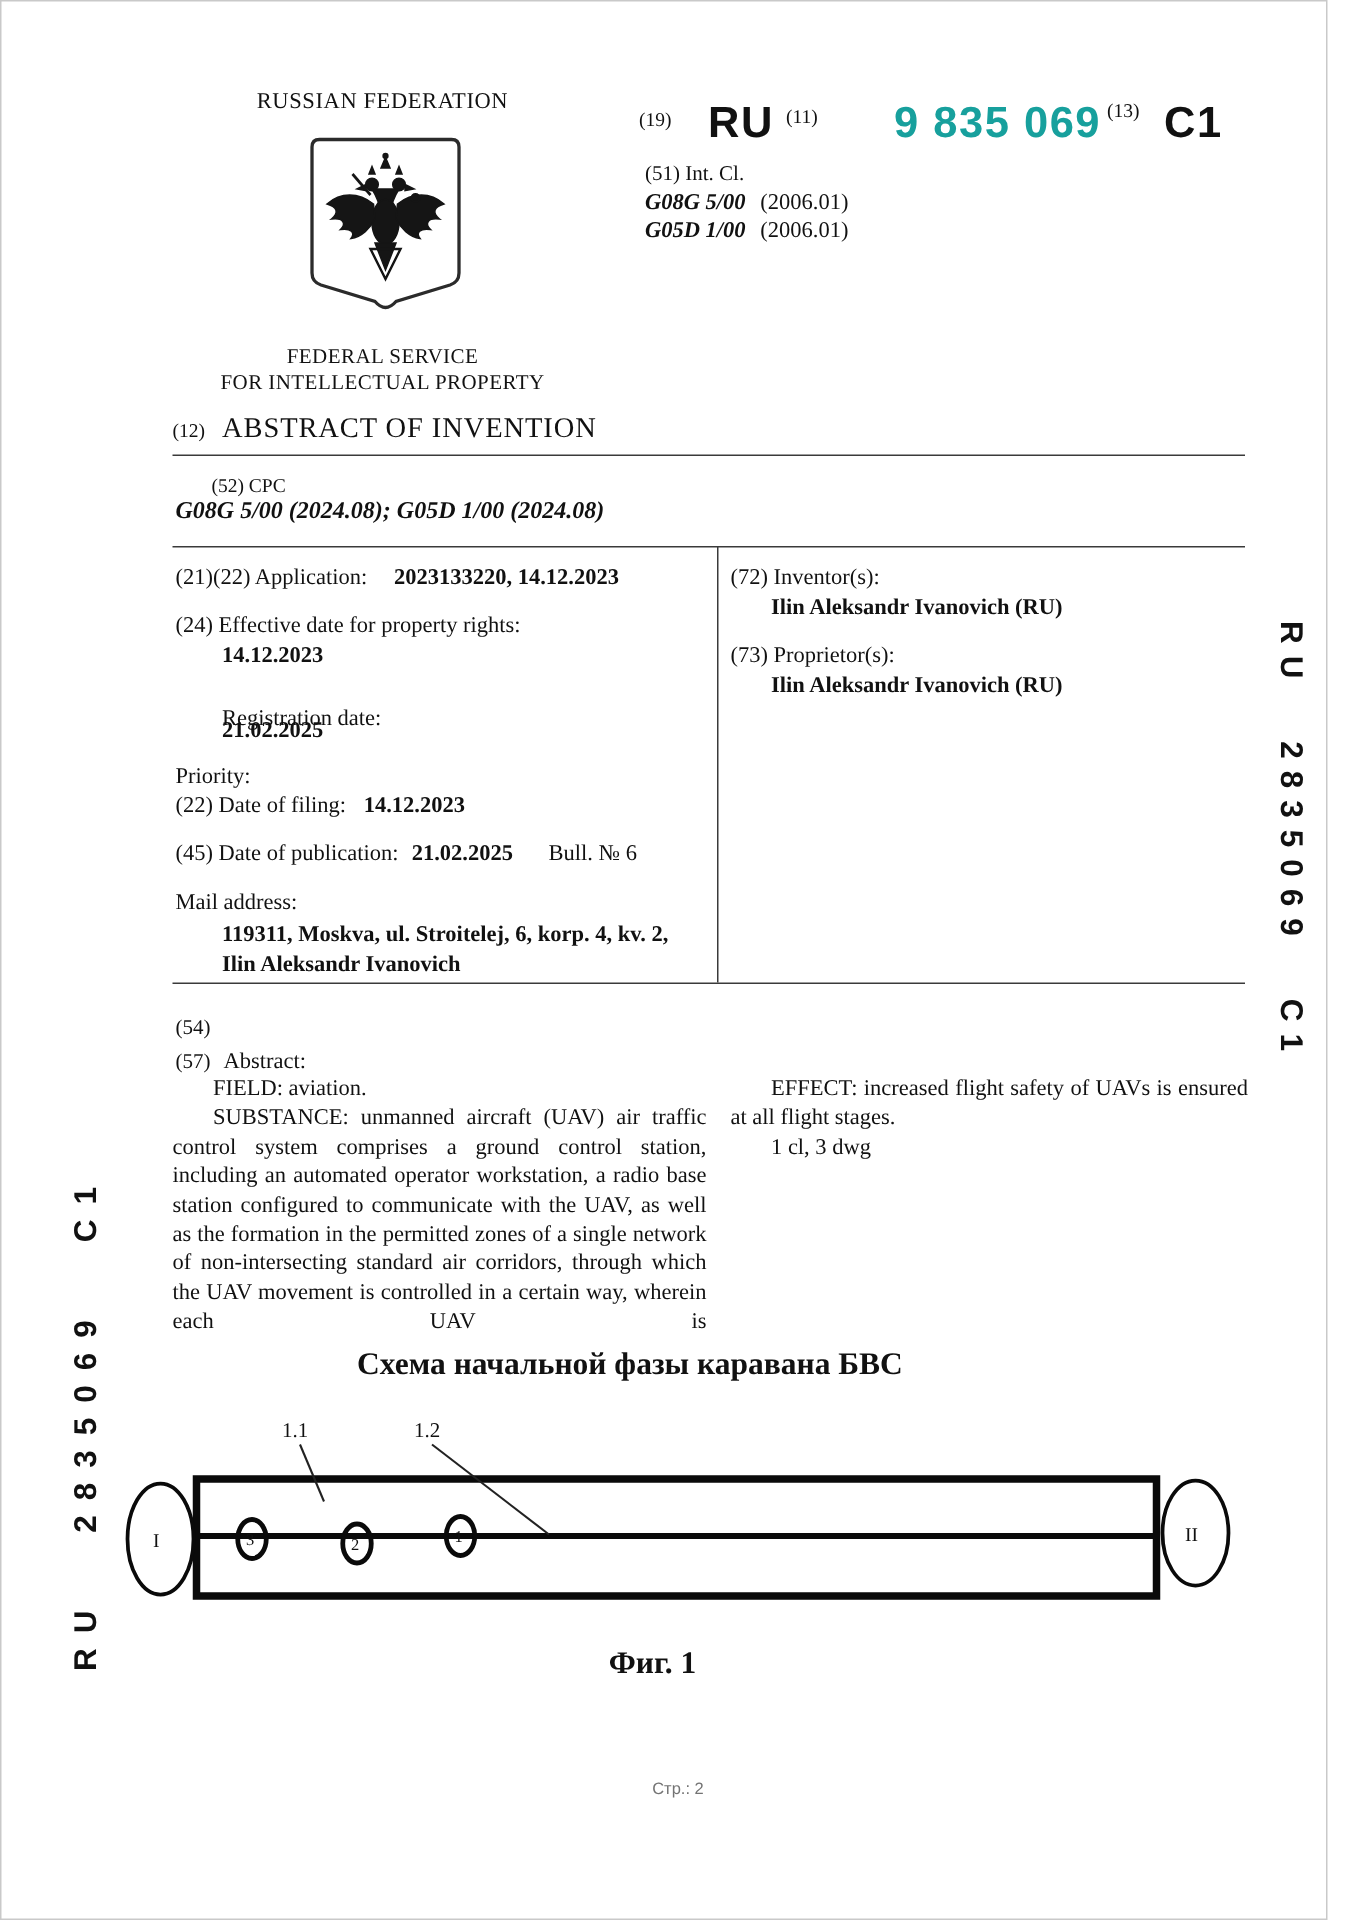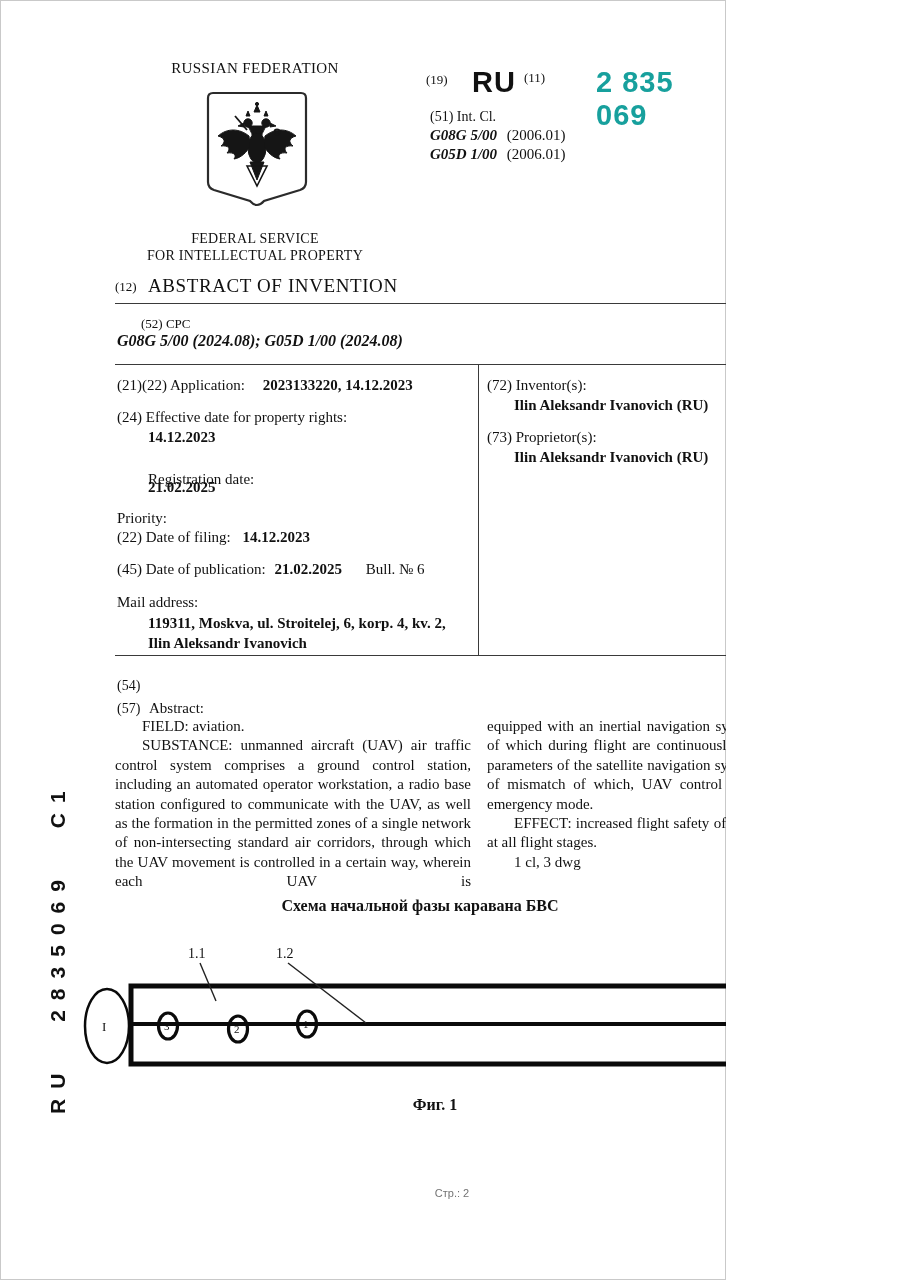--- a/index.html
+++ b/index.html
@@ -1,17 +1,17 @@
 <!DOCTYPE html>
 <html><head>
 <meta charset="utf-8">
 <style>
   html,body{margin:0;padding:0;background:#ffffff;}
   .page{
-    position:relative;width:726px;height:1280px;background:#ffffff;
+    position:relative;width:885px;height:1280px;background:#ffffff;
     font-family:"Liberation Serif", serif;color:#111;overflow:hidden;
     box-shadow:inset 0 0 0 1px #c9c9c9;
   }
   .abs{position:absolute;}
   .ser13{font-size:13px;}
   .ser14{font-size:14px;}
   .ser15{font-size:15px;}
   .b{font-weight:bold;}
   .bi{font-weight:bold;font-style:italic;}
   .bigcode{font-family:"Liberation Sans",sans-serif;font-weight:bold;font-size:29px;letter-spacing:1px;}
@@ -21,21 +21,21 @@
   .center{text-align:center;}
   .abstract-col{font-size:15px;line-height:19.4px;}
   .abstract-col p{margin:0;text-align:justify;}
   .abstract-col p.ind{text-indent:27px;}
   .abstract-col p.cont{text-align-last:justify;}
   .abstract-col p.plain{text-align:left;}
   .vtext{font-family:"Liberation Sans",sans-serif;font-weight:bold;font-size:21px;white-space:nowrap;}
   .vleft{transform:rotate(-90deg);transform-origin:0 0;letter-spacing:10px;word-spacing:26px;}
   .vright{transform:rotate(90deg);transform-origin:0 0;letter-spacing:8px;word-spacing:20px;}
   .footer{font-family:"Liberation Sans",sans-serif;font-size:11px;color:#737373;}
-  .capb{font-weight:bold;font-size:16px;}
+  .capb{font-weight:bold;font-size:21px;}
   svg text{font-family:"Liberation Serif",serif;fill:#111;}
 </style>
 </head>
 <body>
 
 <div class="page">
 
   <div class="abs ser15 center" style="left:130px;top:60px;width:250px;letter-spacing:0.4px;">RUSSIAN FEDERATION</div>
 
   <div class="abs" style="left:203px;top:90px;width:108px;height:126px;">
@@ -69,21 +69,21 @@
       </g>
     </svg>
   </div>
 
   <div class="abs ser14 center" style="left:130px;top:231px;width:250px;letter-spacing:0.3px;">FEDERAL SERVICE</div>
   <div class="abs ser14 center" style="left:130px;top:248px;width:250px;letter-spacing:0.3px;">FOR INTELLECTUAL PROPERTY</div>
 
   <div class="abs ser13" style="left:426px;top:72px;">(19)</div>
   <div class="abs bigcode" style="left:472px;top:66px;">RU</div>
   <div class="abs ser13" style="left:524px;top:70px;">(11)</div>
-  <div class="abs bigcode teal" style="left:596px;top:66px;">2 835 069</div>
+  <div class="abs bigcode teal" style="left:596px;top:66px;">9 835 069</div>
   <div class="abs ser13" style="left:738px;top:66px;">(13)</div>
   <div class="abs bigcode" style="left:776px;top:66px;">C1</div>
 
   <div class="abs ser14" style="left:430px;top:109px;">(51) Int. Cl.</div>
   <div class="abs ser15" style="left:430px;top:127px;text-align:center;">
     <span class="bi">G08G 5/00</span>
     <span style="margin-left:6px;">(2006.01)</span>
   </div>
   <div class="abs ser15" style="left:430px;top:146px;">
     <span class="bi">G05D 1/00</span>
@@ -135,21 +135,20 @@
   <div class="abs ser14" style="left:117px;top:678px;">(54)</div>
 
   <div class="abs ser14" style="left:117px;top:701px;">(57)</div>
   <div class="abs ser15" style="left:149px;top:700px;">Abstract:</div>
 
   <div class="abs abstract-col" style="left:115px;top:717px;width:356px;">
     <p class="ind">FIELD: aviation.</p>
     <p class="ind cont">SUBSTANCE: unmanned aircraft (UAV) air traffic control system comprises a ground control station, including an automated operator workstation, a radio base station configured to communicate with the UAV, as well as the formation in the permitted zones of a single network of non-intersecting standard air corridors, through which the UAV movement is controlled in a certain way, wherein each UAV is</p>
   </div>
   <div class="abs abstract-col" style="left:487px;top:717px;width:345px;">
-    <p>equipped with an inertial navigation system, parameters of which during flight are continuously compared with parameters of the satellite navigation system, and in case of mismatch of which, UAV control is transferred to emergency mode.</p>
     <p class="ind">EFFECT: increased flight safety of UAVs is ensured at all flight stages.</p>
     <p class="ind plain">1 cl, 3 dwg</p>
   </div>
 
   <div class="abs capb center" style="left:115px;top:897px;width:610px;">Схема начальной фазы каравана БВС</div>
 
   <div class="abs" style="left:80px;top:933px;width:745px;height:150px;">
     <svg width="745" height="150" viewBox="0 0 745 150">
 
       <rect x="51" y="53" width="640" height="78" fill="none" stroke="#0a0a0a" stroke-width="5"></rect>

